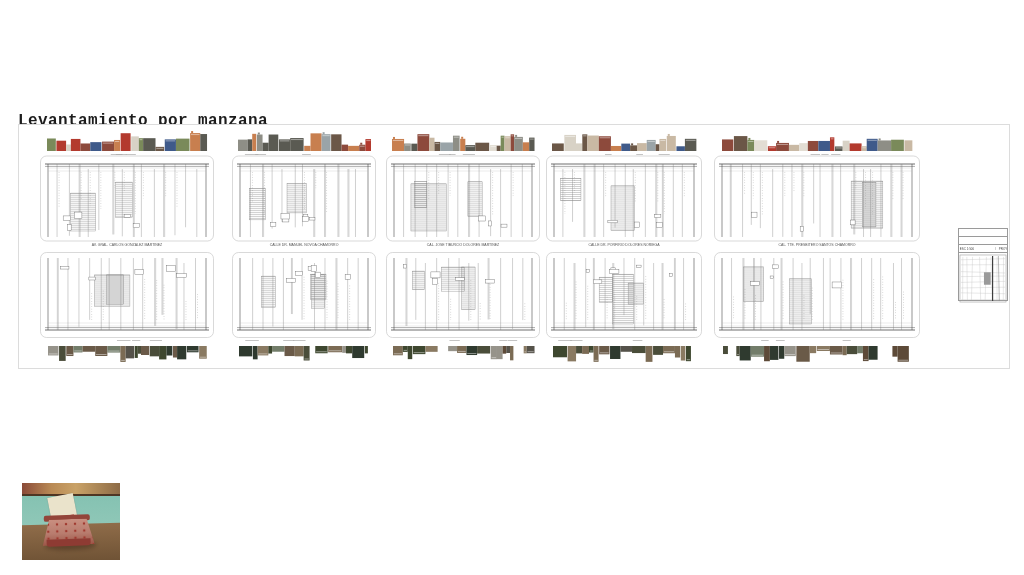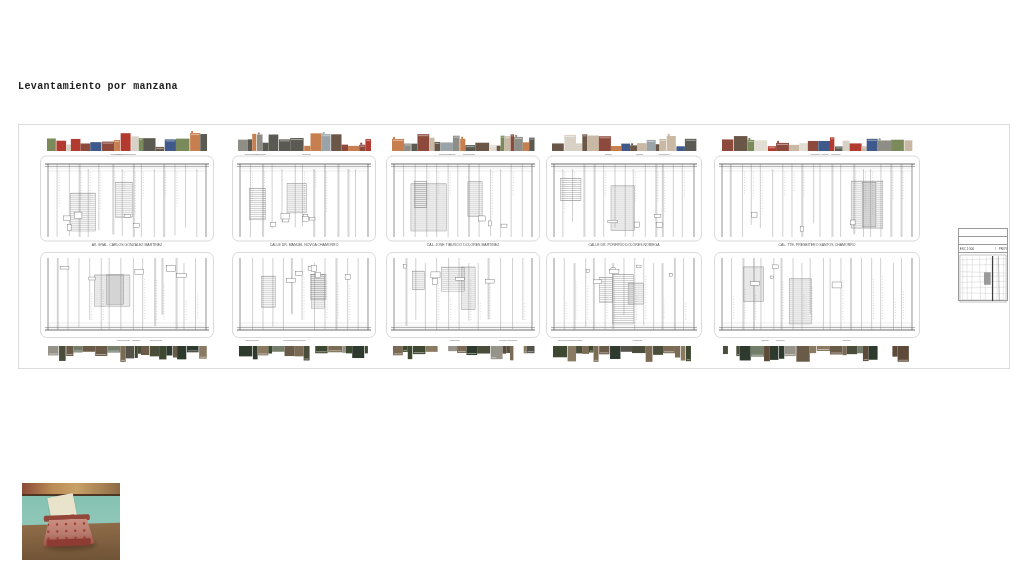--- a/index.html
+++ b/index.html
@@ -1,19 +1,19 @@
 <!DOCTYPE html>
 <html><head>
 <meta charset="utf-8">
 <style>
   html,body{margin:0;padding:0;background:#ffffff;}
   .page{position:relative;width:1024px;height:575px;background:#ffffff;overflow:hidden;
         font-family:"Liberation Sans", sans-serif;}
-  .title{position:absolute;left:18px;top:81px;font-family:"Liberation Mono", monospace;
-         font-size:10px;font-weight:700;letter-spacing:.4px;color:#1c1c1c;white-space:nowrap;}
+  .title{position:absolute;left:18px;top:112px;font-family:"Liberation Mono", monospace;
+         font-size:16px;font-weight:700;letter-spacing:.4px;color:#1c1c1c;white-space:nowrap;}
   .sheet{position:absolute;left:18px;top:124px;width:992px;height:245px;background:#ffffff;
          border:1px solid #dcdcdc;box-sizing:border-box;}
   .block{position:absolute;top:0;height:100%;}
   .strip{position:absolute;left:4%;width:92%;display:block;}
   .strip.top{top:6px;height:20px;}
   .strip.bottom{top:221px;height:17px;}
   .plan{position:absolute;left:0;width:100%;display:block;}
   .plan.upper{top:26px;height:93px;}
   .plan.lower{top:126px;height:93px;}
   .street-label{position:absolute;top:118px;left:0;width:100%;height:8px;text-align:center;

